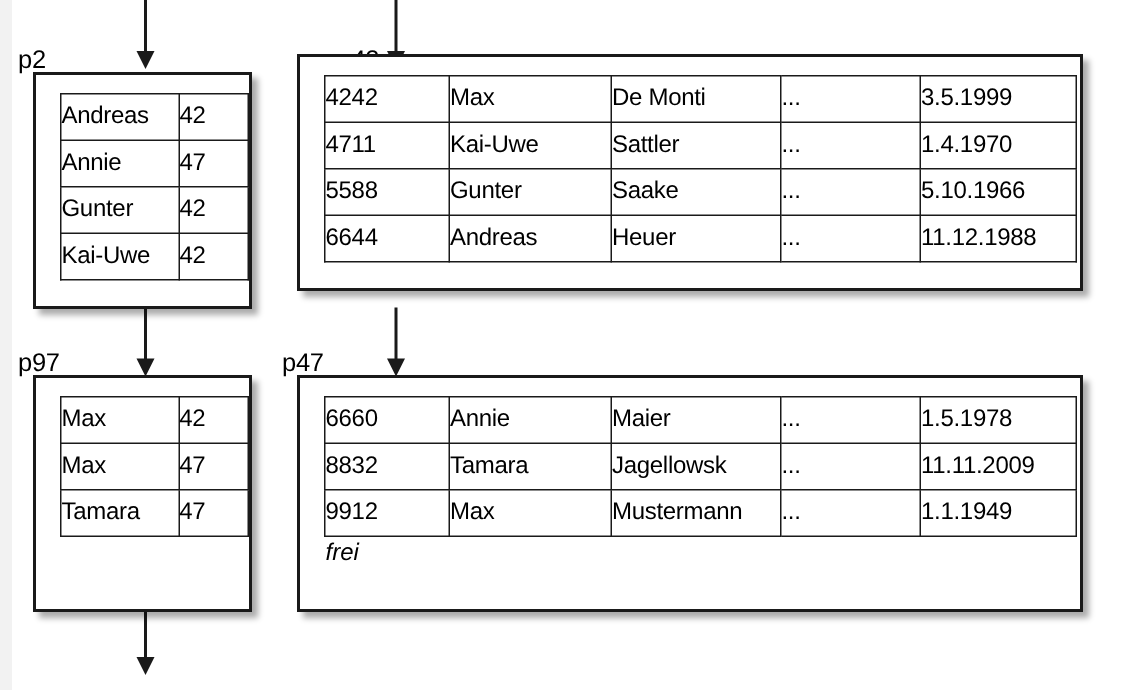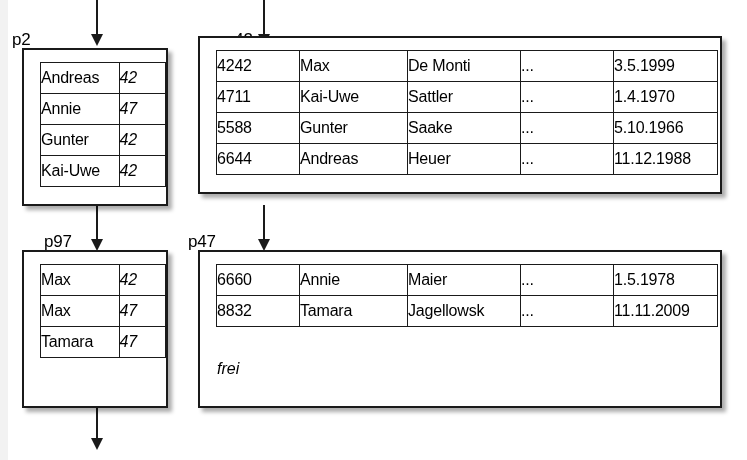--- a/index.html
+++ b/index.html
@@ -63,21 +63,21 @@
     color: #000000;
     padding: 0;
     height: 30px;
     white-space: nowrap;
     letter-spacing: -0.2px;
   }
 
   
   .idx { left: 16px; }
   .idx td.c0 { width: 78px; }
-  .idx td.c1 { width: 46px; font-style: italic; }
+  .idx td.c1 { width: 46px; }
 
   
   .dat { left: 16px; }
   .dat td.d0 { width: 82px; }
   .dat td.d1 { width: 107px; }
   .dat td.d2 { width: 112px; }
   .dat td.d3 { width: 92px; }
   .dat td.d4 { width: 103px; }
 
   .frei {
@@ -186,21 +186,21 @@
           <td class="d0">6644</td>
           <td class="d1">Andreas</td>
           <td class="d2">Heuer</td>
           <td class="d3">...</td>
           <td class="d4">11.12.1988</td>
         </tr>
       </tbody>
     </table>
   </div>
 
-  <div class="node-label" style="left:12px; top:232px;margin-left:32px;">p97</div>
+  <div class="node-label" style="left:12px; top:232px;">p97</div>
   <div class="node" id="node-p97" style="left:22px; top:250px; width:146px; height:158px;">
     <table class="grid idx" id="tbl-p97" style="top:12px;">
       <tbody>
         <tr>
           <td class="c0">Max</td>
           <td class="c1">42</td>
         </tr>
         <tr>
           <td class="c0">Max</td>
           <td class="c1">47</td>
@@ -224,18 +224,25 @@
           <td class="d3">...</td>
           <td class="d4">1.5.1978</td>
         </tr>
         <tr>
           <td class="d0">8832</td>
           <td class="d1">Tamara</td>
           <td class="d2">Jagellowsk</td>
           <td class="d3">...</td>
           <td class="d4">11.11.2009</td>
         </tr>
+        <tr>
+          <td class="d0">9912</td>
+          <td class="d1">Max</td>
+          <td class="d2">Mustermann</td>
+          <td class="d3">...</td>
+          <td class="d4">1.1.1949</td>
+        </tr>
       </tbody>
     </table>
     <div class="frei" style="left:17px; top:108px;">frei</div>
   </div>
 
 </div>
 
 </body></html>

